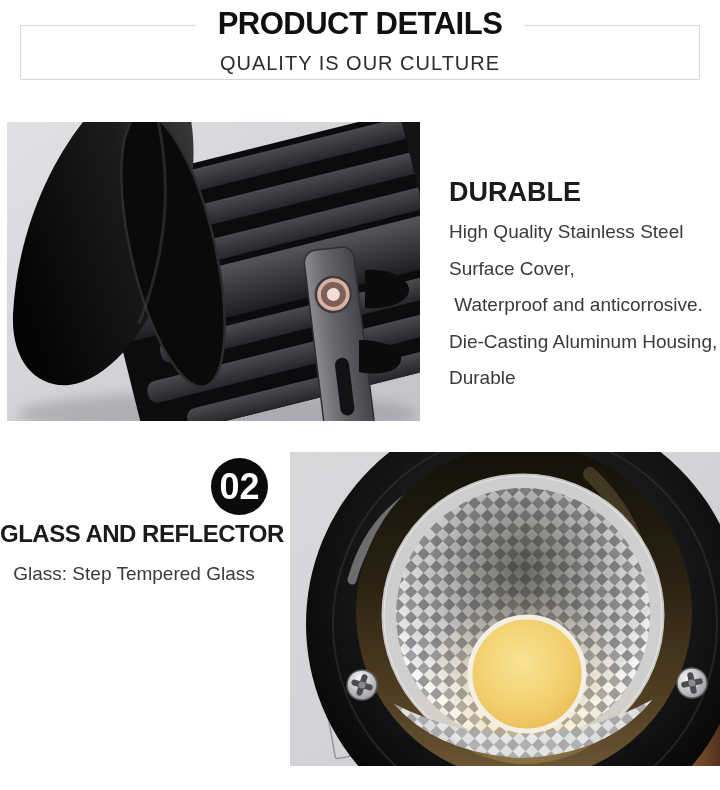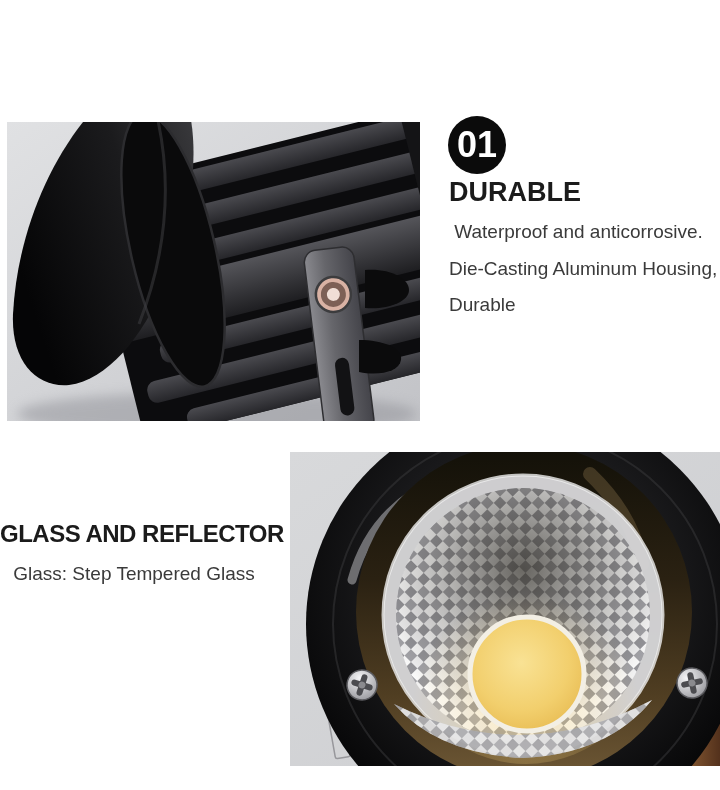--- a/index.html
+++ b/index.html
@@ -40,20 +40,24 @@
   .spec-block{position:absolute;font-size:19px;color:#3a3a3a;line-height:36.5px;}
   #specs1{left:449px;top:214px;text-align:left;}
   #specs2{left:0;top:555px;width:268px;text-align:center;line-height:37.5px;}
   .spec-line{white-space:pre;}
 </style>
 </head>
 <body>
 
 <div id="page">
 
+  <div class="header-frame">
+    <div class="page-title">PRODUCT DETAILS</div>
+    <div class="page-subtitle">QUALITY IS OUR CULTURE</div>
+  </div>
 
   <svg id="photo1" class="photo" viewBox="0 0 413 299" aria-hidden="true">
     <defs>
       <linearGradient id="p1bg" x1="0" y1="0" x2="1" y2="1">
         <stop offset="0" stop-color="#e0e1e3"></stop>
           <stop offset="0.5" stop-color="#d3d4d7"></stop>
           <stop offset="1" stop-color="#c2c3c7"></stop>
       </linearGradient>
       <linearGradient id="coneG" x1="1" y1="0" x2="0" y2="0.5">
         <stop offset="0" stop-color="#3a3a3d"></stop>
@@ -101,30 +105,32 @@
       <rect x="324" y="236" width="14" height="58" rx="7" fill="#121214"></rect>
       <circle cx="331" cy="172" r="17" fill="#d9b2a4"></circle>
       <circle cx="331" cy="172" r="12.5" fill="#7d6056"></circle>
       <circle cx="331" cy="172" r="6.5" fill="#f0ded6"></circle>
       <circle cx="331" cy="172" r="17.5" fill="none" stroke="#3c3c3e" stroke-width="2.5"></circle>
     </g>
     <path d="M 358,148 C 382,146 402,156 402,168 C 402,180 380,188 358,186 Z" fill="#0b0b0c"></path>
     <path d="M 352,218 C 376,218 396,226 394,238 C 392,250 372,254 352,250 Z" fill="#0b0b0c"></path>
   </svg>
 
-  <div id="badge1" class="step-badge">
-    <span>01</span>
-  </div>
   <div id="heading1" class="section-heading">DURABLE</div>
   <div id="specs1" class="spec-block">
+    <div class="spec-line">High Quality Stainless Steel</div>
+    <div class="spec-line">Surface Cover,</div>
     <div class="spec-line"> Waterproof and anticorrosive.</div>
     <div class="spec-line">Die-Casting Aluminum Housing,</div>
     <div class="spec-line">Durable</div>
   </div>
 
+  <div id="badge2" class="step-badge">
+    <span>02</span>
+  </div>
   <div id="heading2" class="section-heading">GLASS AND REFLECTOR</div>
   <div id="specs2" class="spec-block">
     <div class="spec-line">Glass: Step Tempered Glass</div>
   </div>
 
   <svg id="photo2" class="photo" viewBox="0 0 430 314" aria-hidden="true">
     <defs>
       <linearGradient id="p2bg" x1="0" y1="0" x2="1" y2="1">
         <stop offset="0" stop-color="#d8d9db"></stop>
           <stop offset="1" stop-color="#cccdd0"></stop>

